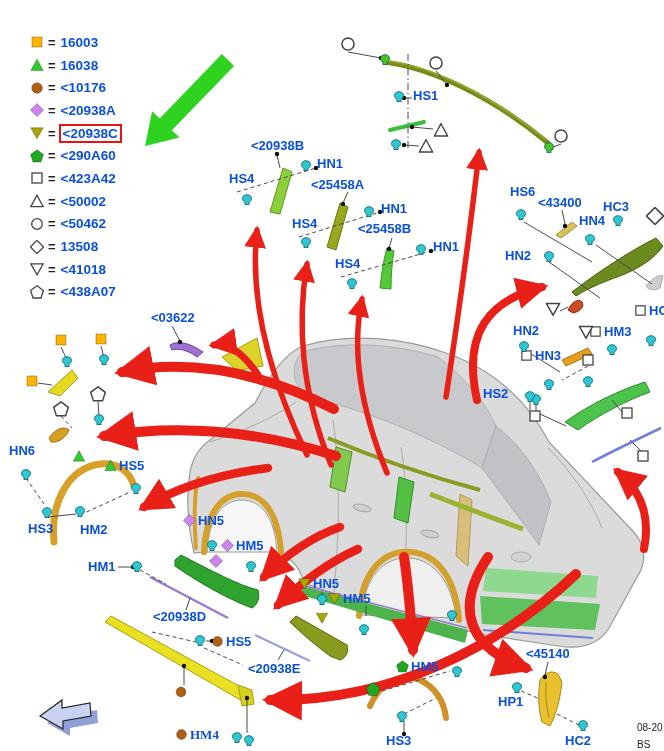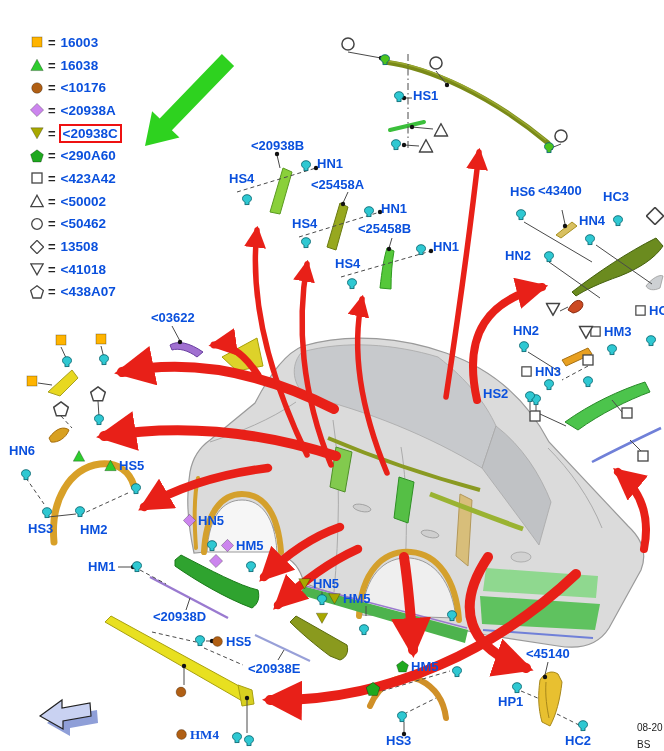--- a/index.html
+++ b/index.html
@@ -362,24 +362,24 @@
       </div>
       <div class="callout" style="left: 433px; top: 240px;">
         <span>HN1</span>
       </div>
       <div class="callout" style="left: 335px; top: 257px;">
         <span>HS4</span>
       </div>
       <div class="callout" style="left: 510px; top: 185px;">
         <span>HS6</span>
       </div>
-      <div class="callout" style="left: 538px; top: 184px;">
+      <div class="callout" style="left: 538px; top: 196px;">
         <span>&lt;43400</span>
       </div>
-      <div class="callout" style="left: 603px; top: 190px;">
+      <div class="callout" style="left: 603px; top: 200px;">
         <span>HC3</span>
       </div>
       <div class="callout" style="left: 579px; top: 214px; text-align: right;">
         <span>HN4</span>
       </div>
       <div class="callout" style="left: 505px; top: 249px;">
         <span>HN2</span>
       </div>
       <div class="callout" style="left: 513px; top: 324px;">
         <span>HN2</span>
@@ -397,21 +397,21 @@
       <div class="callout" style="left: 634px; top: 304px;">
         <span>
           <svg width="13" height="13" viewBox="0 0 14 14" style="display:block">
             <g fill="#ffffff" stroke="#444" stroke-width="1.3">
               <rect x="2" y="2" width="10" height="10"></rect>
             </g>
           </svg>
         </span>
         <span>HC1</span>
       </div>
-      <div class="callout" style="left: 520px; top: 365px;">
+      <div class="callout" style="left: 520px; top: 349px;">
         <span>
           <svg width="13" height="13" viewBox="0 0 14 14" style="display:block">
             <g fill="#ffffff" stroke="#444" stroke-width="1.3">
               <rect x="2" y="2" width="10" height="10"></rect>
             </g>
           </svg>
         </span>
         <span>HN3</span>
       </div>
       <div class="callout" style="left: 483px; top: 387px;">

